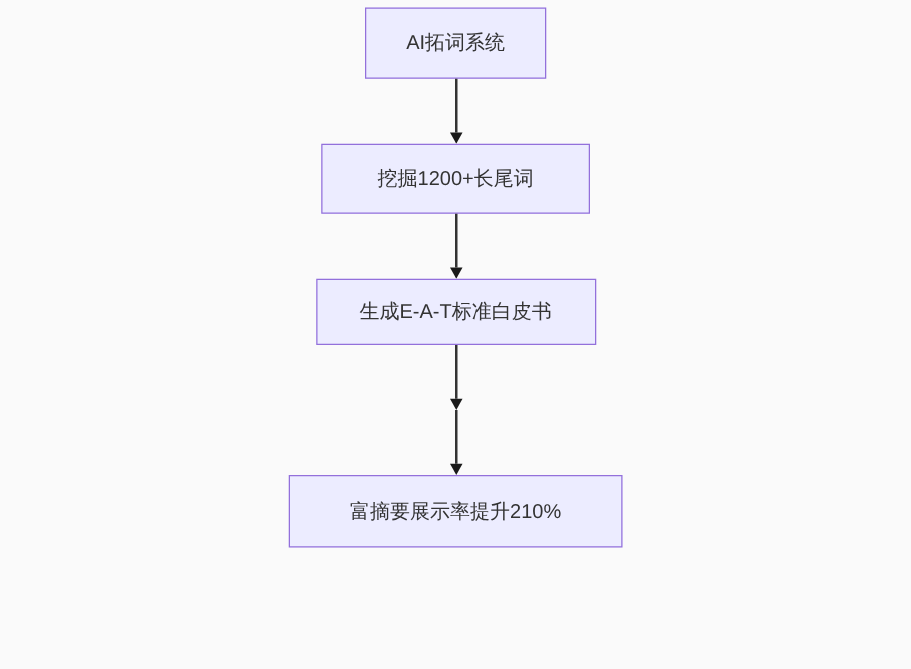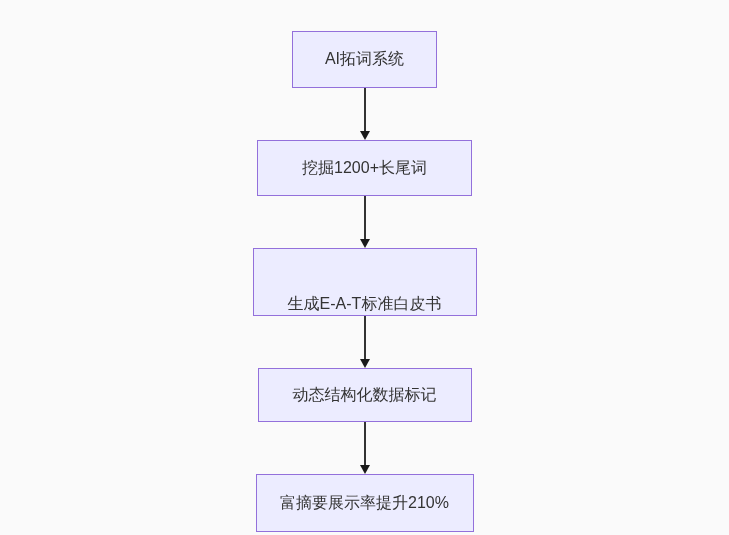--- a/index.html
+++ b/index.html
@@ -11,40 +11,40 @@
     font-family: "Liberation Sans", "DejaVu Sans", sans-serif;
     overflow: hidden;
   }
   .canvas {
     position: relative;
     width: 729px;
     height: 535px;
     display: flex;
     flex-direction: column;
     align-items: center;
-    padding-top: 31px;
+    padding-top: 6px;
     box-sizing: border-box;
   }
   .node {
     box-sizing: border-box;
     background: #ECECFF;
     border: 1px solid #9370DB;
     color: #333333;
     font-size: 16px;
     display: flex;
     align-items: center;
     justify-content: center;
     text-align: center;
     flex: 0 0 auto;
   }
   .node.n1 { width: 145px; height: 57px; }
   .node.n2 { width: 215px; height: 56px; }
-  .node.n3 { width: 224px; height: 68px; align-items: flex-end; }
+  .node.n3 { width: 224px; height: 53px; }
   .node.n4 { width: 214px; height: 54px; }
-  .node.n5 { width: 218px; height: 58px; }
+  .node.n5 { width: 267px; height: 58px; }
   .arrow {
     flex: 0 0 auto;
     height: 52px;
     display: flex;
     flex-direction: column;
     align-items: center;
     justify-content: flex-start;
   }
   .arrow .line {
     width: 2px;
@@ -84,23 +84,20 @@
 
   <div class="node n3">
     <span>生成E-A-T标准白皮书</span>
   </div>
 
   <div class="arrow">
     <div class="line"></div>
     <div class="head"></div>
   </div>
 
-  <div class="node n4">
-    <span>动态结构化数据标记</span>
-  </div>
 
   <div class="arrow">
     <div class="line"></div>
     <div class="head"></div>
   </div>
 
   <div class="node n5">
     <span>富摘要展示率提升210%</span>
   </div>
 

